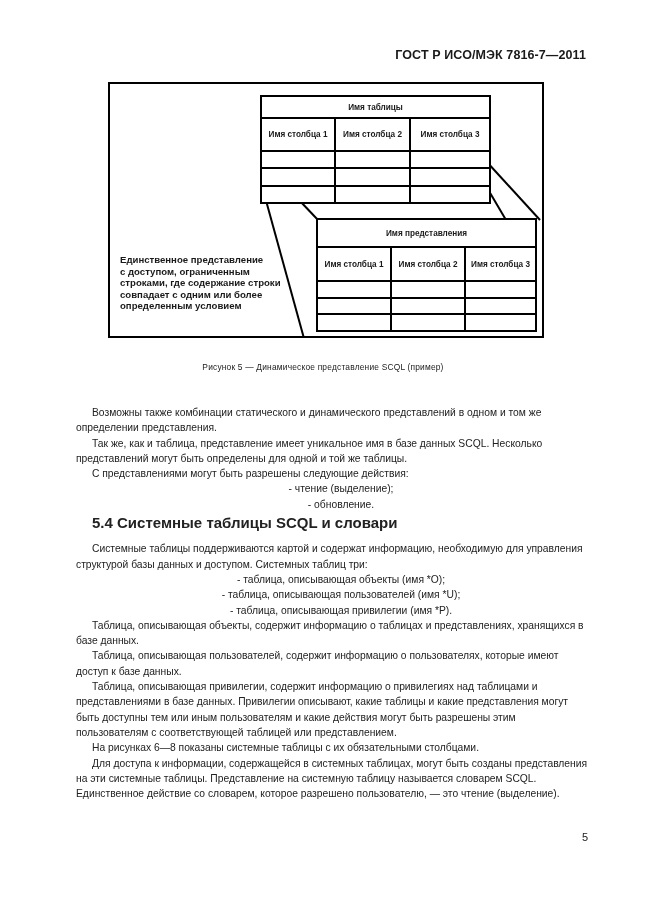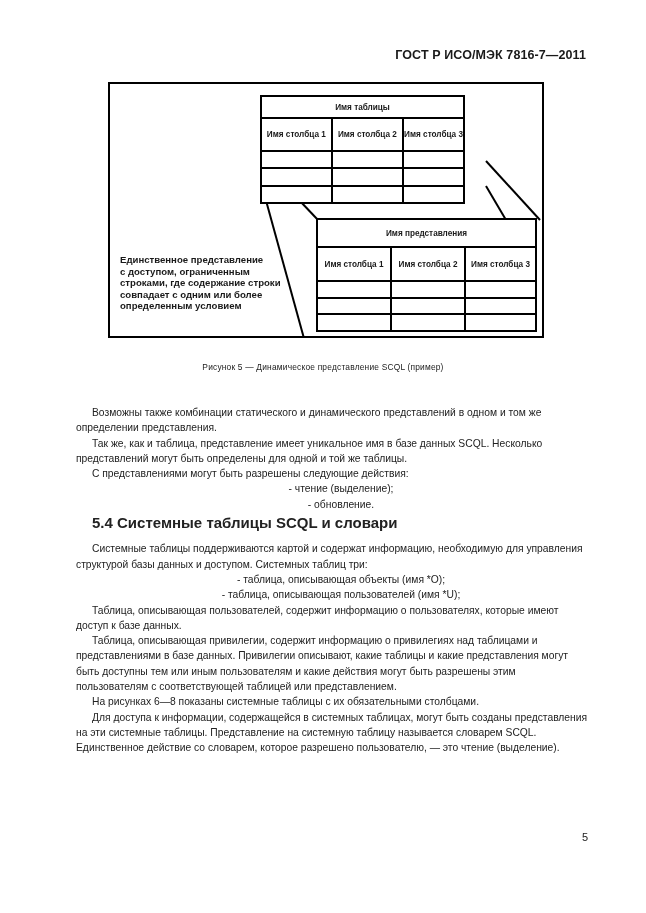--- a/index.html
+++ b/index.html
@@ -30,21 +30,21 @@
 <div class="figure">
   <svg width="436" height="256">
     <g stroke="#000" stroke-width="2" fill="none">
       <line x1="154" y1="79" x2="210" y2="138"></line>
       <line x1="154" y1="104" x2="208" y2="300"></line>
       <line x1="378" y1="79" x2="432" y2="138"></line>
       <line x1="378" y1="104" x2="398" y2="138"></line>
     </g>
   </svg>
 
-  <table class="tbl" style="left:150px; top:11px; width:205px;padding-left:40px;">
+  <table class="tbl" style="left:150px; top:11px; width:231px;padding-left:40px;">
     <tbody>
         <tr style="height:22px;">
       <td colspan="3">Имя таблицы</td>
     </tr>
     <tr style="height:33px;">
       <td style="width:72px;">Имя столбца 1</td>
       <td style="width:73px;">Имя столбца 2</td>
       <td>Имя столбца 3</td>
     </tr>
     <tr style="height:17px;">
@@ -107,19 +107,21 @@
 <div class="text">
   <p class="ind">Возможны также комбинации статического и динамического представлений в одном и том же определении представления.</p>
   <p class="ind">Так же, как и таблица, представление имеет уникальное имя в базе данных SCQL. Несколько представлений могут быть определены для одной и той же таблицы.</p>
   <p class="ind">С представлениями могут быть разрешены следующие действия:</p>
   <p class="li">- чтение (выделение);</p>
   <p class="li">- обновление.</p>
   <p class="h2">5.4 Системные таблицы SCQL и словари</p>
   <p class="ind">Системные таблицы поддерживаются картой и содержат информацию, необходимую для управления структурой базы данных и доступом. Системных таблиц три:</p>
   <p class="li">- таблица, описывающая объекты (имя *O);</p>
   <p class="li">- таблица, описывающая пользователей (имя *U);</p>
+  <p class="li">- таблица, описывающая привилегии (имя *P).</p>
+  <p class="ind">Таблица, описывающая объекты, содержит информацию о таблицах и представлениях, хранящихся в базе данных.</p>
   <p class="ind">Таблица, описывающая пользователей, содержит информацию о пользователях, которые имеют доступ к базе данных.</p>
   <p class="ind">Таблица, описывающая привилегии, содержит информацию о привилегиях над таблицами и представлениями в базе данных. Привилегии описывают, какие таблицы и какие представления могут быть доступны тем или иным пользователям и какие действия могут быть разрешены этим пользователям с соответствующей таблицей или представлением.</p>
   <p class="ind">На рисунках 6—8 показаны системные таблицы с их обязательными столбцами.</p>
   <p class="ind">Для доступа к информации, содержащейся в системных таблицах, могут быть созданы представления на эти системные таблицы. Представление на системную таблицу называется словарем SCQL. Единственное действие со словарем, которое разрешено пользователю, — это чтение (выделение).</p>
 </div>
 
 <div class="pagenum">5</div>
 
 </body></html>

